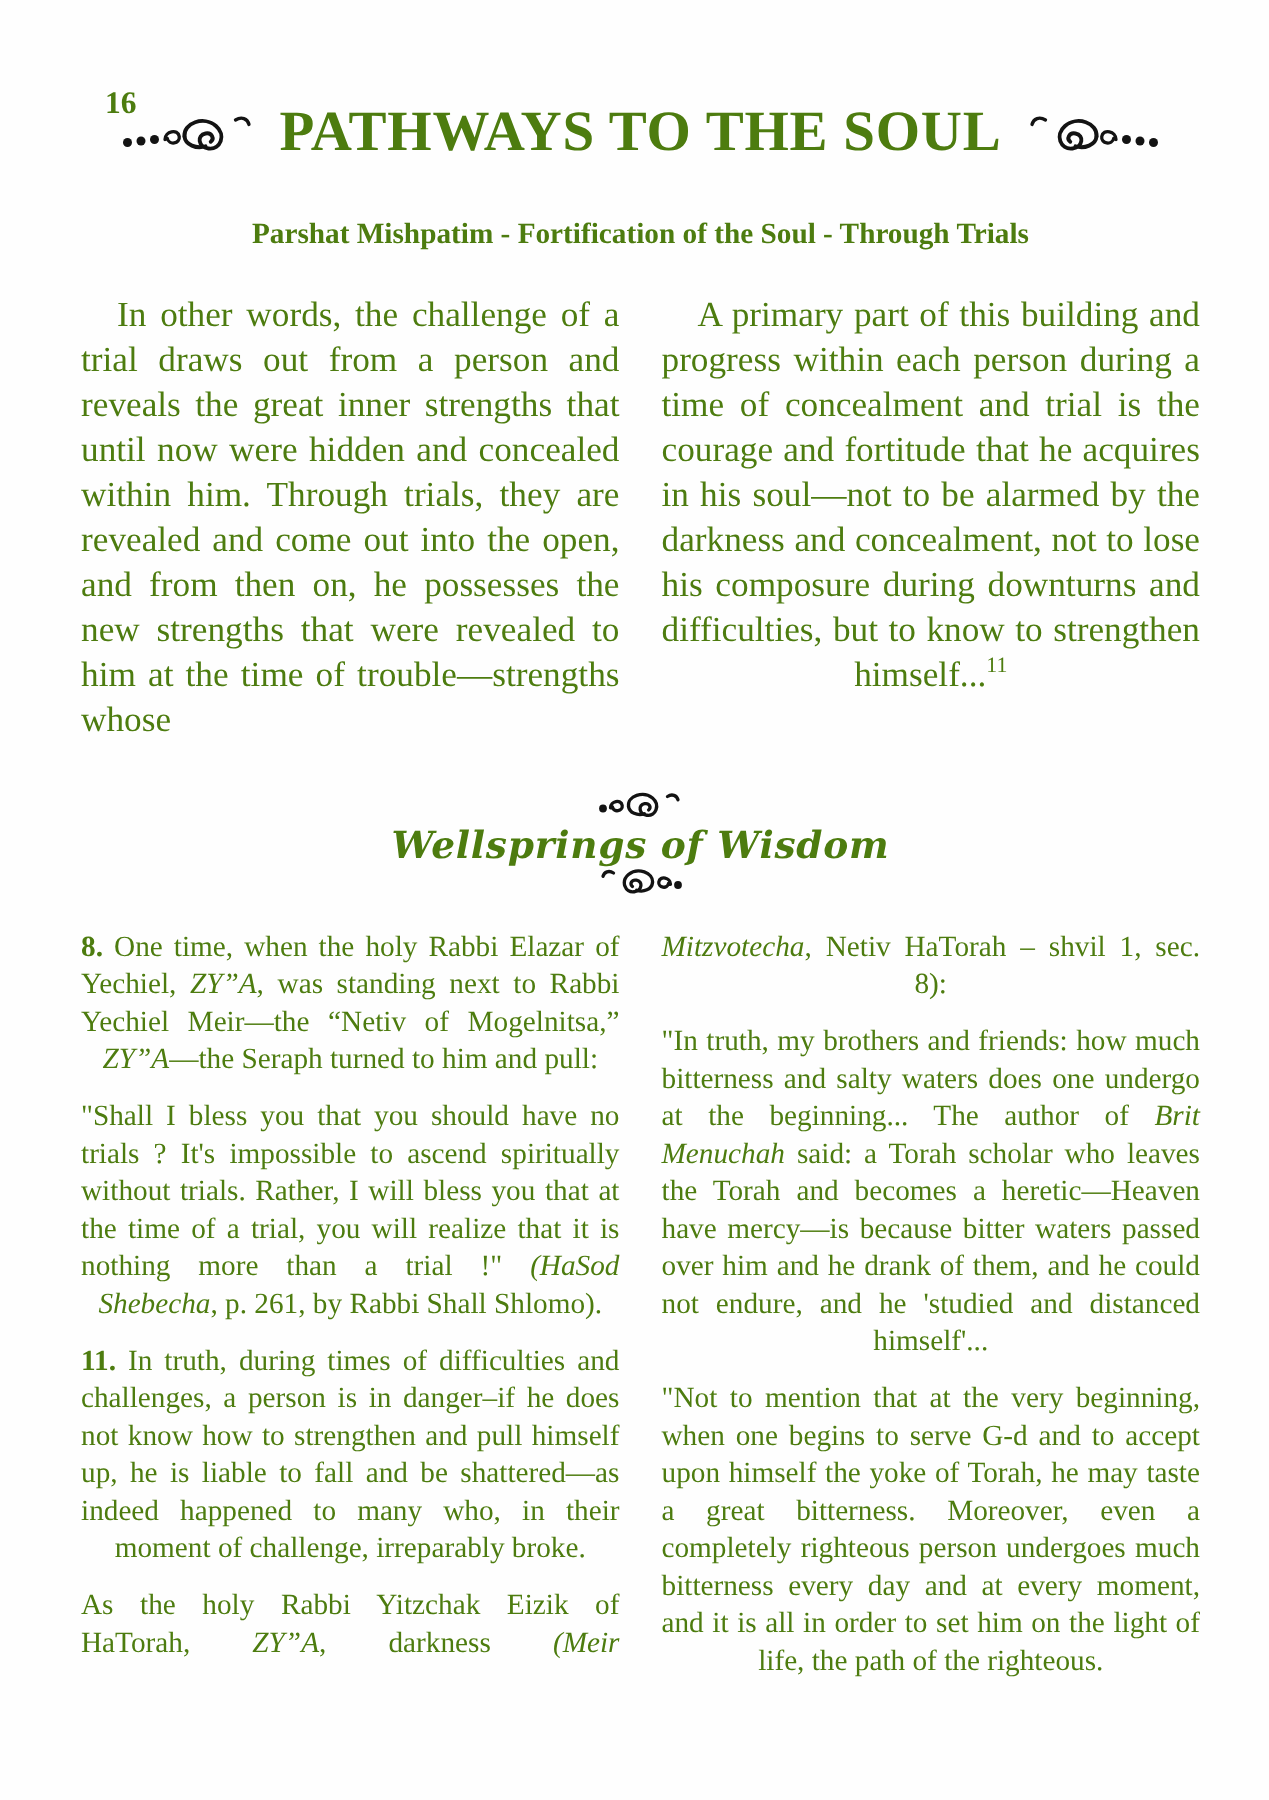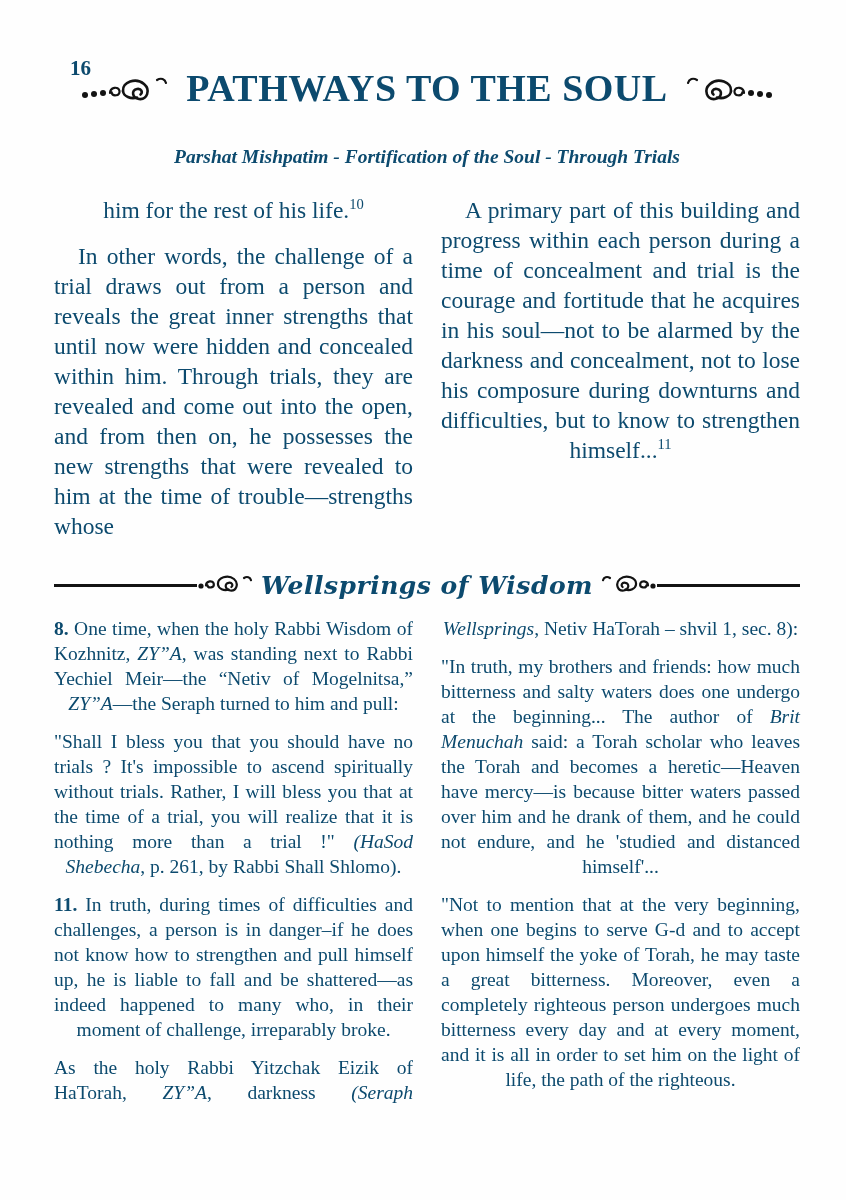--- a/index.html
+++ b/index.html
@@ -1,38 +1,38 @@
 <!DOCTYPE html>
 <html><head>
 <meta charset="utf-8">
 <style>
   html,body{margin:0;padding:0;background:#ffffff;}
   .page{
     width:846px;height:1200px;box-sizing:border-box;
-    background:#fefefe;color:#0c4a6e;position:relative;overflow:hidden;
+    background:#fefefe;color:#4d7c0f;position:relative;overflow:hidden;
     padding:40px 46px 0 54px;
     font-family:"Liberation Serif", serif;
   }
   .page-number{position:absolute;left:70px;top:56px;font-size:21px;font-weight:bold;}
   .title-row{display:flex;justify-content:center;align-items:center;gap:10px;margin-top:4px;}
   .title{font-size:38px;font-weight:bold;letter-spacing:.5px;line-height:1.05;white-space:nowrap;}
   .orn{flex:0 0 auto;display:block;}
   .mirror{transform:scaleX(-1);}
-  .subtitle{text-align:center;font-weight:bold;font-size:19.5px;margin-top:11px;font-style:italic;}
+  .subtitle{text-align:center;font-weight:bold;font-size:19.5px;margin-top:11px;}
   .main-cols,.fn-cols{display:flex;gap:28px;}
   .main-cols{margin-top:27px;}
   .col{flex:1 1 0;min-width:0;}
   .para{font-size:23.5px;line-height:30px;text-align:justify;text-align-last:center;margin:0 0 16px 0;}
   .para.indent{text-indent:24px;}
   .para.cont{text-align-last:justify;}
   .fn .para{font-size:19.5px;line-height:25px;margin:0 0 13px 0;}
   .it{font-style:italic;}
   .bd{font-weight:bold;}
   sup{font-size:62%;line-height:0;vertical-align:super;}
-  .divider{display:flex;align-items:center;margin:14px 0 16px 0;}
+  .divider{display:flex;align-items:center;margin:14px 0 16px 0;flex-direction:column;}
   .dline{flex:1 1 auto;height:2.5px;background:#131313;}
   .divider-title{
     font-family:"DejaVu Serif", serif;font-style:italic;font-weight:bold;
     font-size:25px;margin:0 6px;white-space:nowrap;letter-spacing:.5px;
   }
   svg .st{fill:none;stroke:#131313;stroke-width:2.6;stroke-linecap:round;}
   svg .st2{fill:none;stroke:#131313;stroke-width:2.2;stroke-linecap:round;}
 </style>
 </head>
 <body>
@@ -60,21 +60,20 @@
       <path class="st" d="M43 17 c-1 -9 13 -14 21 -7 c7 6 3 16 -5 15 c-7 -1 -8 -9 -2 -10 c4.5 -0.8 6 3.5 3.5 5.5"></path>
       <path class="st" d="M43 17 c0.5 5.5 8 8.5 14 6.5"></path>
       <path class="st2" d="M77 6 c4 -2.5 8 -1 9 3"></path>
     </svg>
   </div>
 
   <div class="subtitle">Parshat Mishpatim - Fortification of the Soul - Through Trials</div>
 
   <div class="main-cols">
     <div class="col">
-        <p class="para"><span>him for the rest of his life.</span><sup>10</sup></p>
         <p class="para indent cont"><span>In other words, the challenge of a trial draws out from a person and reveals the great inner strengths that until now were hidden and concealed within him. Through trials, they are revealed and come out into the open, and from then on, he possesses the new strengths that were revealed to him at the time of trouble—strengths whose</span></p>
       </div>
     <div class="col">
         <p class="para indent"><span>A primary part of this building and progress within each person during a time of concealment and trial is the courage and fortitude that he acquires in his soul—not to be alarmed by the darkness and concealment, not to lose his composure during downturns and difficulties, but to know to strengthen himself...</span><sup>11</sup></p>
       </div>
   </div>
 
   <div class="divider">
     <div class="dline"></div>
     <svg class="orn" width="58" height="22" viewBox="0 0 58 22">
@@ -90,25 +89,25 @@
       <path class="st2" d="M9 11.5 c0 -4.5 7 -6 7.8 -1.5 c0.6 3.8 -5.8 5 -6.5 1"></path>
       <path class="st2" d="M21 10.5 c-0.8 -7 10 -10.5 16 -5.5 c5.3 4.6 2.3 12.3 -3.8 11.5 c-5.3 -0.8 -6 -7 -1.5 -7.7 c3.4 -0.6 4.6 2.6 2.7 4.2"></path>
       <path class="st2" d="M21 10.5 c0.4 4.3 6 6.6 10.6 5"></path>
       <path class="st2" d="M47 4 c3 -2 6.2 -0.8 7 2.2"></path>
     </svg>
     <div class="dline"></div>
   </div>
 
   <div class="fn-cols fn">
     <div class="col">
-        <p class="para"><span class="bd">8.</span><span> One time, when the holy Rabbi Wisdom of Kozhnitz, </span><span class="it">ZY”A</span><span>, was standing next to Rabbi Yechiel Meir—the “Netiv of Mogelnitsa,” </span><span class="it">ZY”A</span><span>—the Seraph turned to him and pull:</span></p>
+        <p class="para"><span class="bd">8.</span><span> One time, when the holy Rabbi Elazar of Yechiel, </span><span class="it">ZY”A</span><span>, was standing next to Rabbi Yechiel Meir—the “Netiv of Mogelnitsa,” </span><span class="it">ZY”A</span><span>—the Seraph turned to him and pull:</span></p>
         <p class="para"><span>"Shall I bless you that you should have no trials ? It's impossible to ascend spiritually without trials. Rather, I will bless you that at the time of a trial, you will realize that it is nothing more than a trial !" </span><span class="it">(HaSod Shebecha</span><span>, p. 261, by Rabbi Shall Shlomo).</span></p>
         <p class="para"><span class="bd">11.</span><span> In truth, during times of difficulties and challenges, a person is in danger–if he does not know how to strengthen and pull himself up, he is liable to fall and be shattered—as indeed happened to many who, in their moment of challenge, irreparably broke.</span></p>
-        <p class="para cont"><span>As the holy Rabbi Yitzchak Eizik of HaTorah, </span><span class="it">ZY”A</span><span>, darkness </span><span class="it">(Seraph</span></p>
+        <p class="para cont"><span>As the holy Rabbi Yitzchak Eizik of HaTorah, </span><span class="it">ZY”A</span><span>, darkness </span><span class="it">(Meir</span></p>
       </div>
     <div class="col">
-        <p class="para"><span class="it">Wellsprings</span><span>, Netiv HaTorah – shvil 1, sec. 8):</span></p>
+        <p class="para"><span class="it">Mitzvotecha</span><span>, Netiv HaTorah – shvil 1, sec. 8):</span></p>
         <p class="para"><span>"In truth, my brothers and friends: how much bitterness and salty waters does one undergo at the beginning... The author of </span><span class="it">Brit Menuchah</span><span> said: a Torah scholar who leaves the Torah and becomes a heretic—Heaven have mercy—is because bitter waters passed over him and he drank of them, and he could not endure, and he 'studied and distanced himself'...</span></p>
         <p class="para"><span>"Not to mention that at the very beginning, when one begins to serve G-d and to accept upon himself the yoke of Torah, he may taste a great bitterness. Moreover, even a completely righteous person undergoes much bitterness every day and at every moment, and it is all in order to set him on the light of life, the path of the righteous.</span></p>
       </div>
   </div>
 
 </div>
 
 </body></html>

